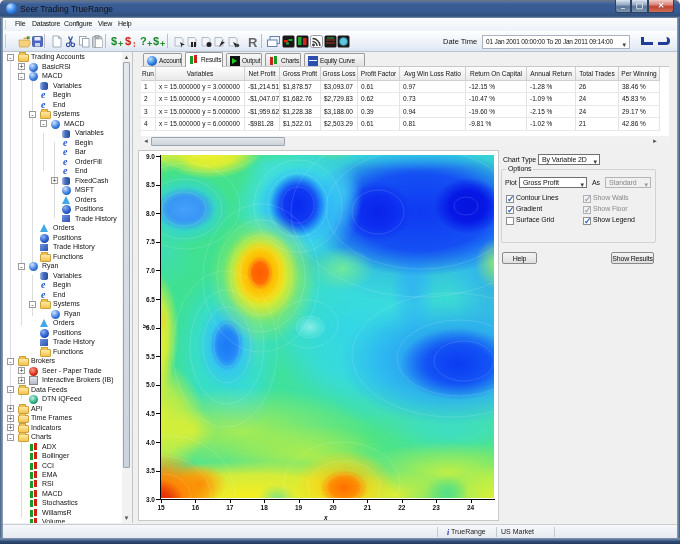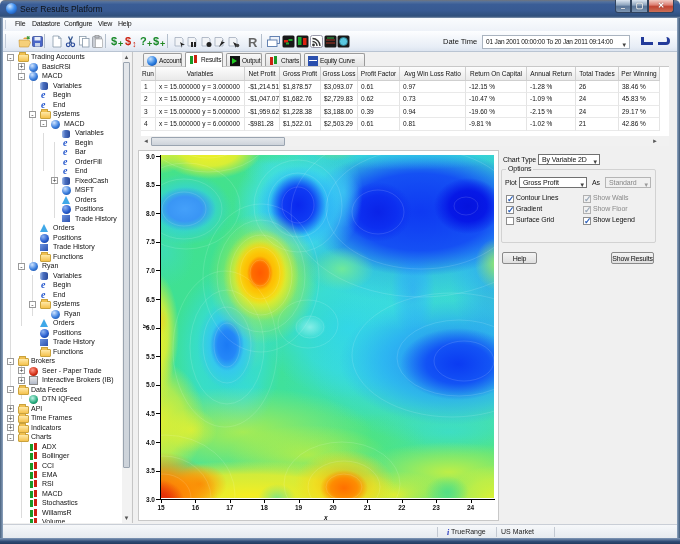--- a/index.html
+++ b/index.html
@@ -120,21 +120,21 @@
 .tcone{position:absolute;width:0;height:0;border-left:4px solid transparent;border-right:4px solid transparent;border-bottom:8px solid #3fa8e8;}
 .tcube{position:absolute;width:8px;height:7px;background:linear-gradient(135deg,#6e95e0,#2a4fae);}
 .tcandle{position:absolute;width:9px;height:9px;}
 .tcandle:before{content:"";position:absolute;left:1px;top:1px;width:3px;height:7px;background:#1a9a28;}
 .tcandle:after{content:"";position:absolute;left:5px;top:0px;width:3px;height:7px;background:#cc2211;}
 </style></head>
 <body>
 <div id="win">
  <div id="titlebar"></div>
  <div id="orb"></div>
- <div id="title">Seer Results Platform</div>
+ <div id="title">Seer Trading TrueRange</div>
  <div class="winbtn" id="btnmin">
       <div class="winglyph" style="line-height:16px;">–</div>
     </div>
  <div class="winbtn" id="btnmax">
       <div class="winglyph">▢</div>
     </div>
  <div class="winbtn" id="btnclose">
       <div class="winglyph">✕</div>
     </div>
  <div id="menubar">

